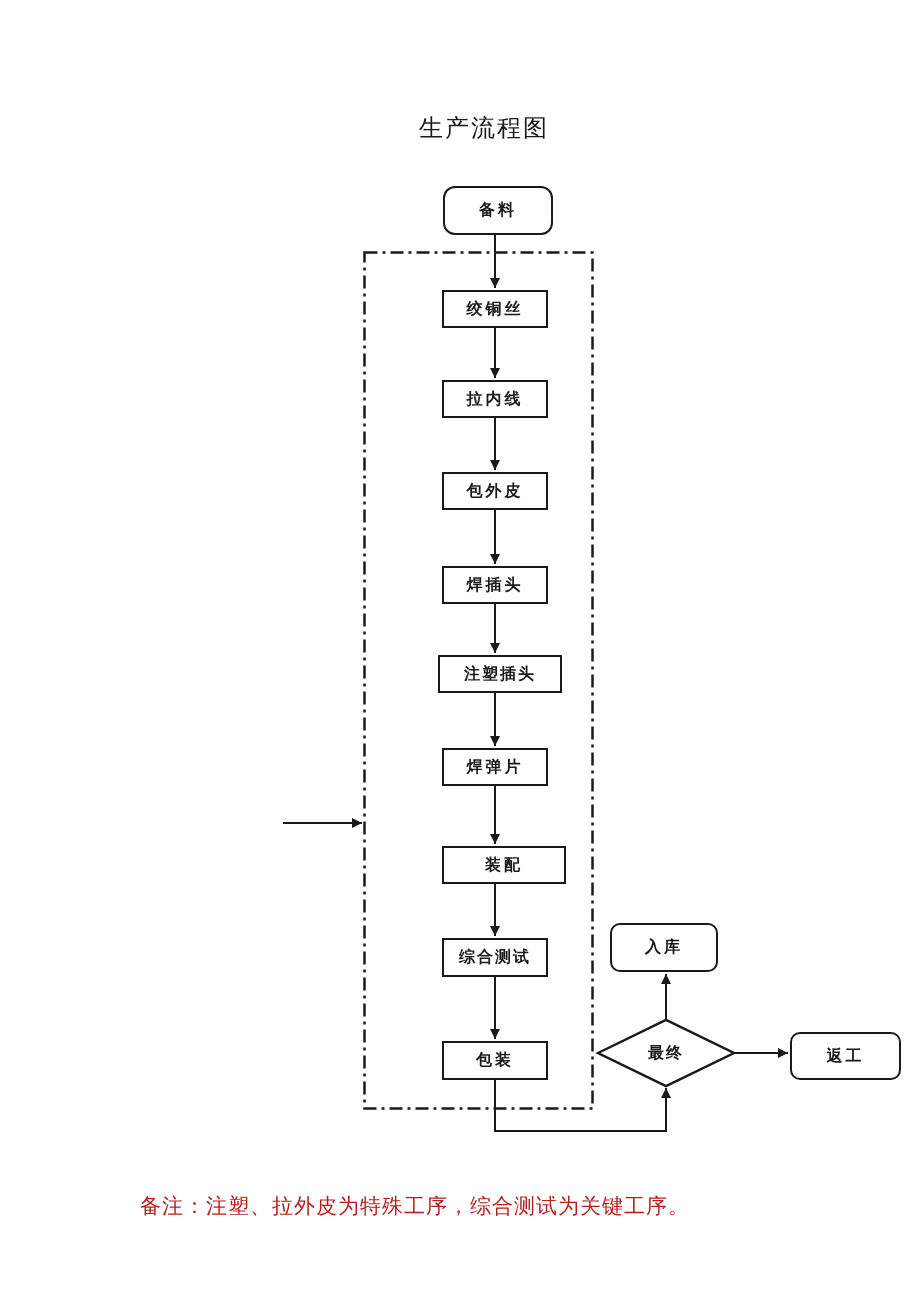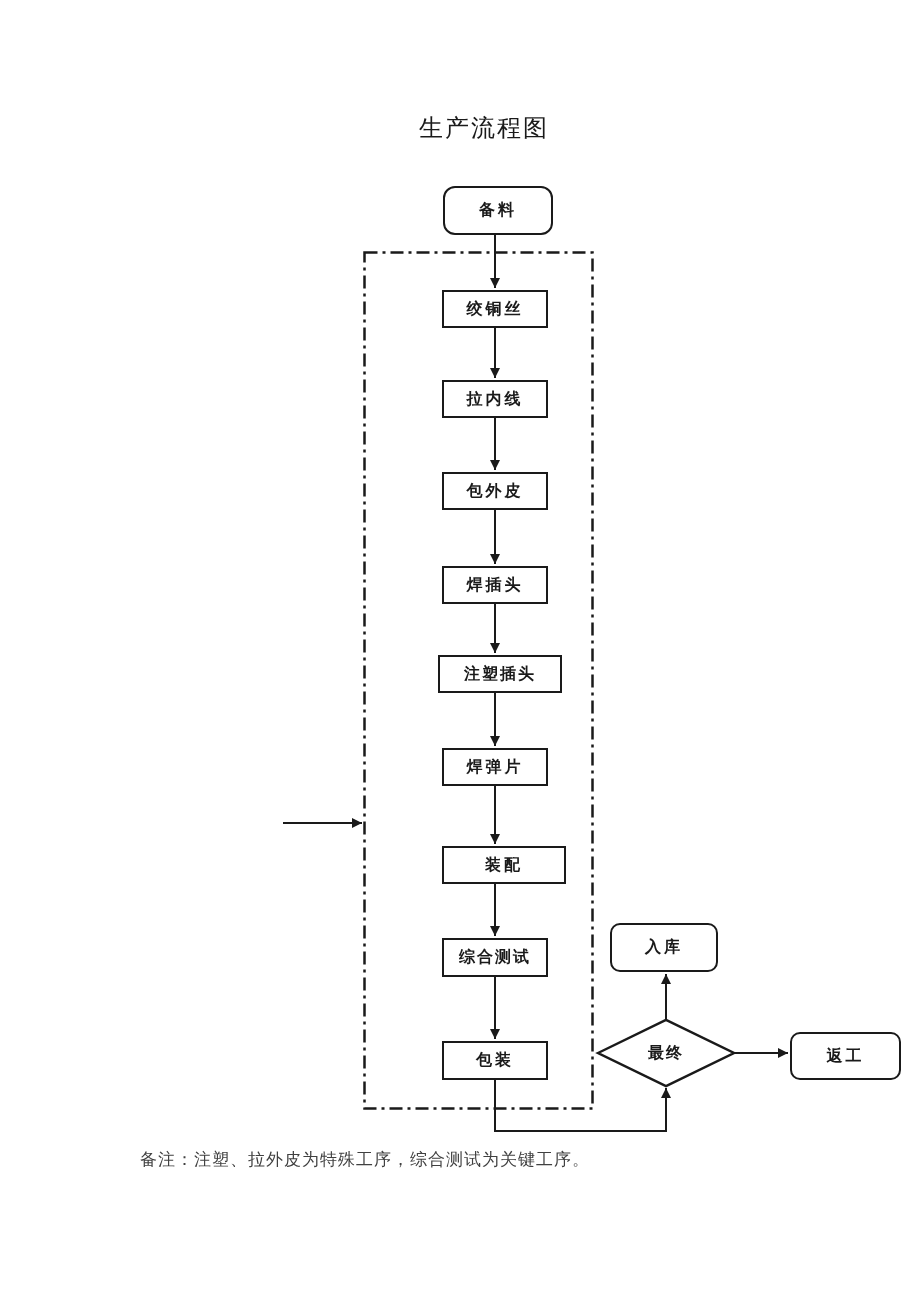--- a/index.html
+++ b/index.html
@@ -41,24 +41,24 @@
     white-space: nowrap;
   }
   .node.rounded { border-radius: 12px; }
   .node.diamond-label {
     border: none;
     background: transparent;
     letter-spacing: 2px;
   }
   .doc-note {
     position: absolute;
-    left: 140px; top: 1148px;
-    font-size: 17px;
+    left: 140px; top: 1192px;
+    font-size: 21px;
     letter-spacing: 1px;
-    color: #404040;
+    color: #b91c1c;
   }
 </style>
 </head>
 <body>
 
 <div class="page">
 
   <div class="doc-title">生产流程图</div>
 
   <svg class="flow-lines" viewBox="0 0 920 1301" xmlns="http://www.w3.org/2000/svg">

